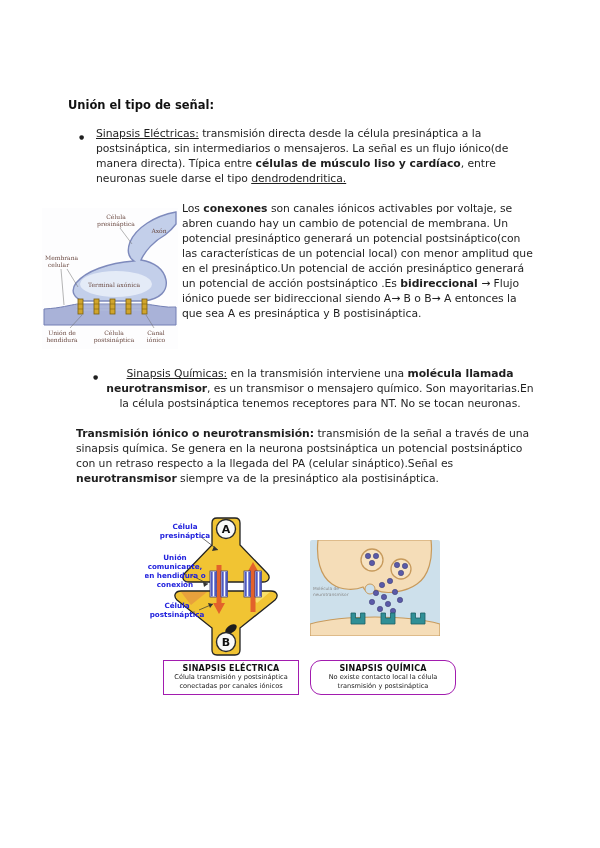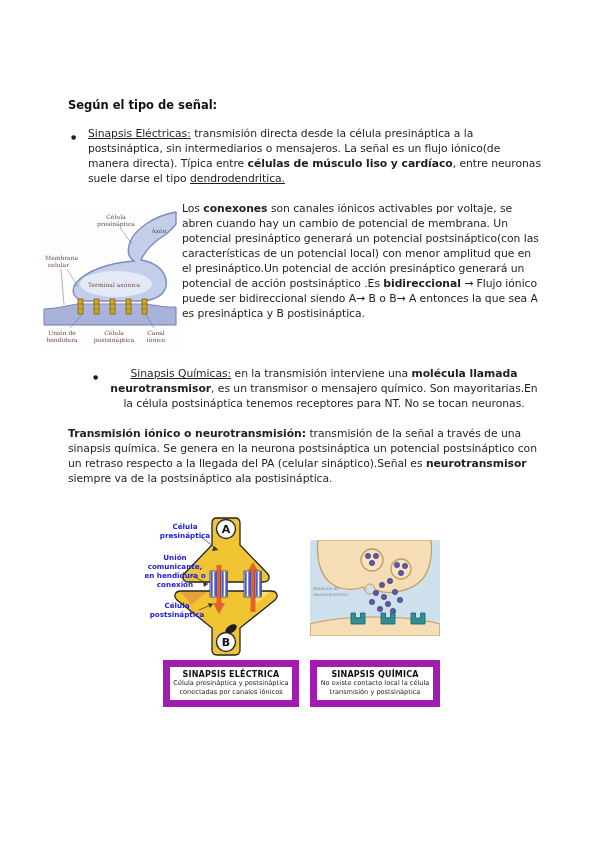--- a/index.html
+++ b/index.html
@@ -1,45 +1,45 @@
 <!DOCTYPE html>
 <html><head>
 <meta charset="utf-8">
 <style>
   html,body{margin:0;padding:0;background:#ffffff;}
   body{width:600px;height:848px;position:relative;overflow:hidden;
        font-family:"DejaVu Sans",sans-serif;color:#1f1f1f;}
   .content{padding:98px 58px 0 68px;box-sizing:border-box;}
   .heading{font-size:11.5px;font-weight:bold;margin:0 0 14px 0;color:#111;}
-  p,.li{font-size:10.8px;line-height:15px;margin:0;letter-spacing:-0.05px;}
+  p,.li{font-size:10.8px;line-height:15px;margin:8px;letter-spacing:-0.05px;}
   b{font-weight:bold;}
   .u{text-decoration:underline;}
   .li{position:relative;padding-left:20px;}
   .li::before{content:"●";position:absolute;left:3px;top:3px;font-size:6px;color:#1f1f1f;}
   .li.indent2{margin-left:22px;padding-left:16px;text-align:center;}
   .wrapblock{margin-top:3px;}
   .floatimg{float:left;width:136px;height:141px;margin:7px 4px 2px -26px;}
   .p-lead{margin-top:13px;}
   .p-gap{margin-top:15px;}
   .clear{clear:both;}
   .figures{position:relative;height:182px;margin-top:27px;}
   .figsvg{position:absolute;}
-  .caption{position:absolute;top:147px;background:#fff;border:7px solid #a21caf;
+  .caption{position:absolute;top:147px;background:#fff;border:1px solid #a21caf;
            text-align:center;padding:3px 1px 4px 1px;box-sizing:border-box;}
   .cap-title{font-size:8px;font-weight:bold;letter-spacing:.2px;color:#111;}
   .cap-line{font-size:6.6px;line-height:8.5px;color:#222;}
   svg text{font-family:"DejaVu Sans",sans-serif;}
   svg text.serif{font-family:"DejaVu Serif",serif;}
 </style>
 </head>
 <body>
 
 <div class="content">
 
-  <div class="heading">Según el tipo de señal:</div>
+  <div class="heading">Unión el tipo de señal:</div>
 
   <div class="li">
     <span class="u">Sinapsis Eléctricas:</span><span> transmisión directa desde la célula presináptica a la postsináptica, sin intermediarios o mensajeros. La señal es un flujo iónico(de manera directa). Típica entre </span><b>células de músculo liso y cardíaco</b><span>, entre neuronas suele darse el tipo </span><span class="u">dendrodendritica.</span>
   </div>
 
   <div class="wrapblock">
 
     <svg class="floatimg" viewBox="0 0 136 141">
       <rect x="0" y="0" width="136" height="141" fill="#fdfdfe"></rect>
 
@@ -102,21 +102,21 @@
 
 
     <p class="p-gap"><span>Los </span><b>conexones</b><span> son canales iónicos activables por voltaje, se abren cuando hay un cambio de potencial de membrana. Un potencial presináptico generará un potencial postsináptico(con las características de un potencial local) con menor amplitud que en el presináptico.Un potencial de acción presináptico generará un potencial de acción postsináptico .Es </span><b>bidireccional</b><span> → Flujo iónico puede ser bidireccional siendo A→ B o B→ A entonces la que sea A es presináptica y B postisináptica.</span></p>
     <div class="clear"></div>
   </div>
 
   <div class="li indent2 p-gap">
     <span class="u">Sinapsis Químicas:</span><span> en la transmisión interviene una </span><b>molécula llamada neurotransmisor</b><span>, es un transmisor o mensajero químico. Son mayoritarias.En la célula postsináptica tenemos receptores para NT. No se tocan neuronas.</span>
   </div>
 
-  <p class="p-gap"><b>Transmisión iónico o neurotransmisión:</b><span> transmisión de la señal a través de una sinapsis química. Se genera en la neurona postsináptica un potencial postsináptico con un retraso respecto a la llegada del PA (celular sináptico).Señal es </span><b>neurotransmisor</b><span> siempre va de la postsináptico ala postisináptica.</span></p>
+  <p class="p-gap"><b>Transmisión iónico o neurotransmisión:</b><span> transmisión de la señal a través de una sinapsis química. Se genera en la neurona postsináptica un potencial postsináptico con un retraso respecto a la llegada del PA (celular sináptico).Señal es </span><b>neurotransmisor</b><span> siempre va de la presináptico ala postisináptica.</span></p>
 
   <div class="figures">
 
     <svg class="figsvg" style="left:77px;top:0;" width="160" height="147" viewBox="0 0 160 147">
 
       <path d="M72,5 L90,5 C93,5 95,7 95,10 L95,32 L122,60 C126,64 124,69 118,69 L44,69 C38,69 36,64 40,60 L67,32 L67,10 C67,7 69,5 72,5 Z" fill="#f1c433" stroke="#222" stroke-width="1.3"></path>
       <path d="M36,78 L126,78 C132,78 134,83 130,87 L95,115 L95,137 C95,140 93,142 90,142 L72,142 C69,142 67,140 67,137 L67,115 L32,87 C28,83 30,78 36,78 Z" fill="#f1c433" stroke="#222" stroke-width="1.3"></path>
       <polygon points="36,79 62,79 46,92" fill="#e8a13c"></polygon>
       <polygon points="100,79 125,79 112,90" fill="#f8e06a"></polygon>
 
@@ -212,23 +212,23 @@
         <path d="M101,73 h4.5 v5 h5 v-5 h4.5 v11 h-14 Z"></path>
       </g>
       <g font-size="4.3" fill="#8a8a8a">
         <text x="3" y="50">Molécula de</text>
         <text x="3" y="55.5">neurotransmisor</text>
       </g>
     </svg>
 
     <div class="caption" style="left:95px;width:136px;">
       <div class="cap-title">SINAPSIS ELÉCTRICA</div>
-      <div class="cap-line">Célula presináptica y postsináptica</div>
+      <div class="cap-line">Célula transmisión y postsináptica</div>
       <div class="cap-line">conectadas por canales iónicos</div>
     </div>
-    <div class="caption" style="left:242px;width:130px;">
+    <div class="caption" style="left:242px;width:146px;border-radius:11px;">
       <div class="cap-title">SINAPSIS QUÍMICA</div>
       <div class="cap-line">No existe contacto local la célula</div>
       <div class="cap-line">transmisión y postsináptica</div>
     </div>
 
   </div>
 </div>
 
 </body></html>

